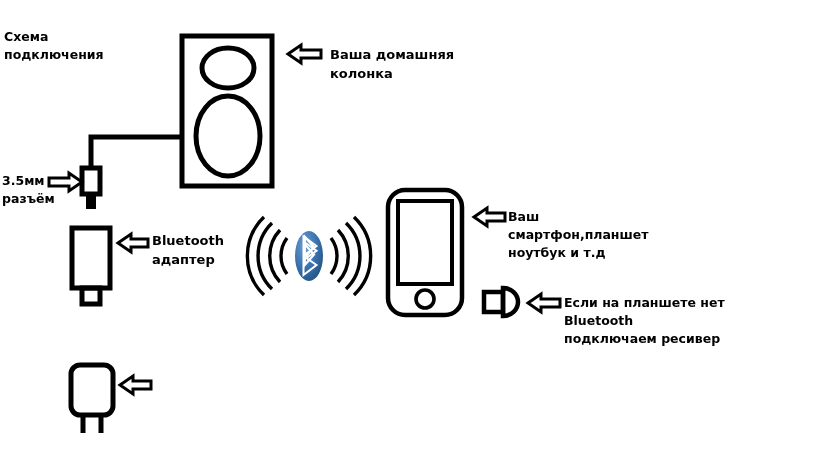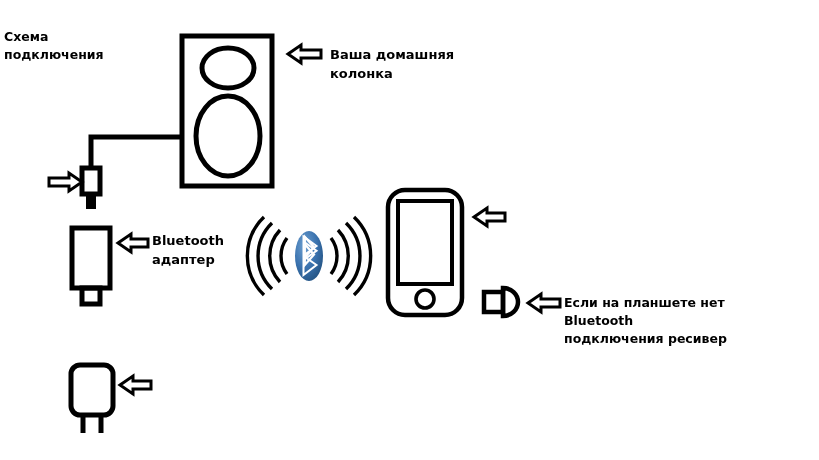--- a/index.html
+++ b/index.html
@@ -130,19 +130,24 @@
 
     <g>
       <path d="M120,385 L133,376 L133,381 L151,381 L151,389 L133,389 L133,394 Z" fill="#ffffff" stroke="#000" stroke-width="3"></path>
     </g>
   </svg>
 
   <div class="lbl t-title">Схема
 подключения</div>
   <div class="lbl t-speaker">Ваша домашняя
 колонка</div>
+  <div class="lbl t-jack">3.5мм
+разъём</div>
   <div class="lbl t-btad">Bluetooth
 адаптер</div>
+  <div class="lbl t-phone">Ваш
+смартфон,планшет
+ноутбук и т.д</div>
   <div class="lbl t-recv">Если на планшете нет
 Bluetooth
-подключения ресивер</div>
+подключаем ресивер</div>
 
 </div>
 
 </body></html>

